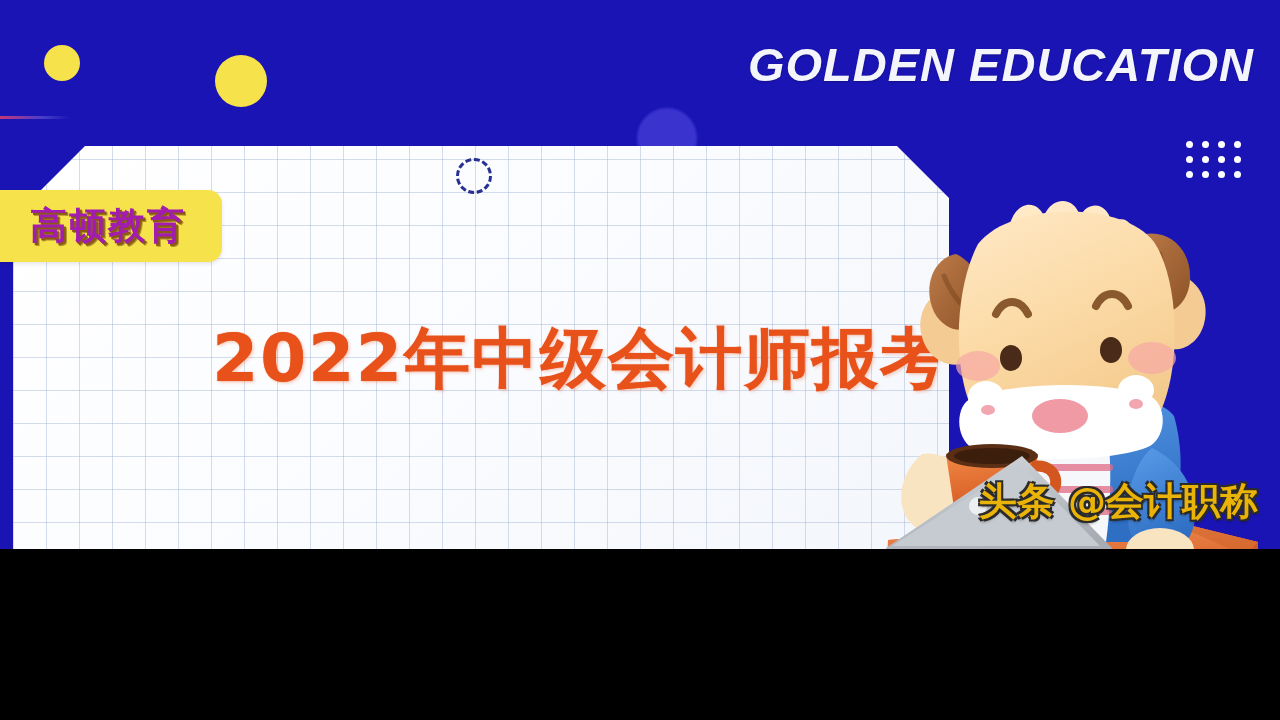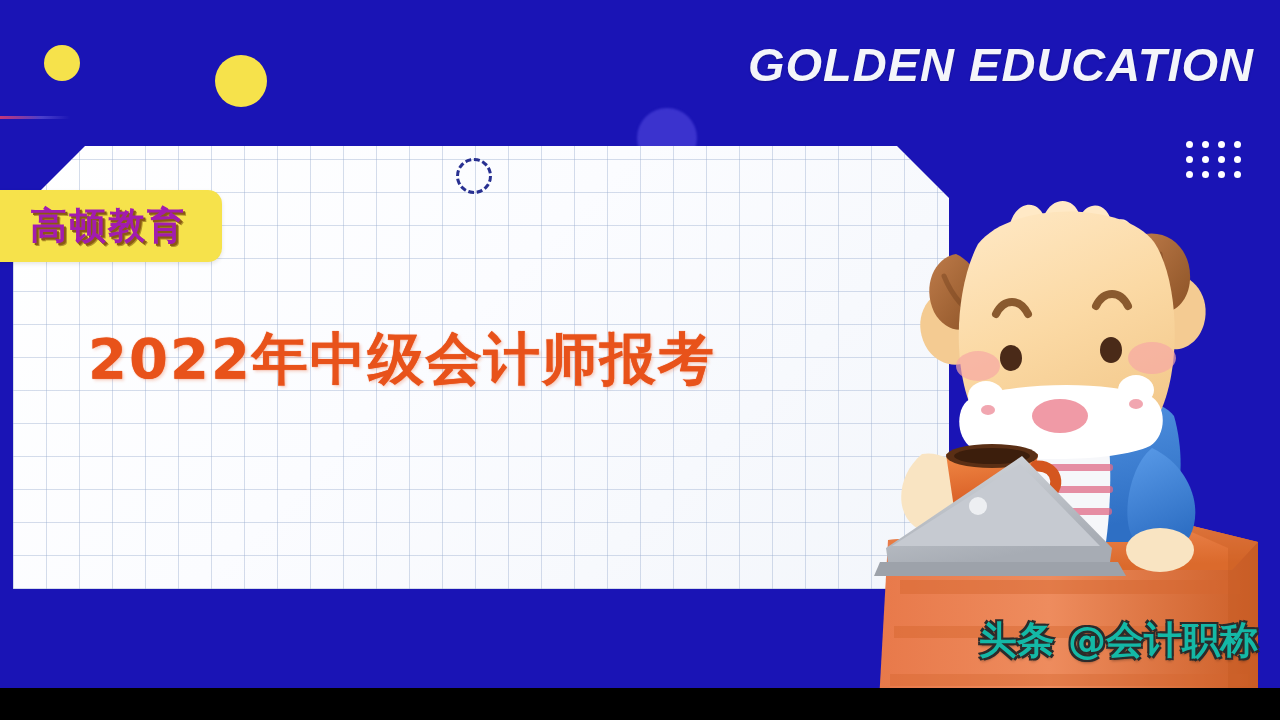--- a/index.html
+++ b/index.html
@@ -1,17 +1,17 @@
 <!DOCTYPE html>
 <html><head>
 <meta charset="utf-8">
 <style>
   html,body{margin:0;padding:0;background:#000;}
   #stage{
-    position:relative;width:1280px;height:688px;overflow:hidden;
+    position:relative;width:1280px;height:549px;overflow:hidden;
     background:#1A14B5;
     font-family:"Liberation Sans","DejaVu Sans",sans-serif;
   }
 
   
   .dot-yellow{position:absolute;border-radius:50%;background:#F6E24B;}
   #dot-y-1{left:44px;top:45px;width:36px;height:36px;}
   #dot-y-2{left:215px;top:55px;width:52px;height:52px;}
 
   #dot-blue-soft{
@@ -58,44 +58,45 @@
     font-family:"DejaVu Sans","Liberation Sans",sans-serif;
     font-size:37px;font-weight:bold;color:#a21caf;letter-spacing:2px;
     text-shadow:2px 2px 0 #8B5A12, 3px 3px 0 rgba(120,78,16,.55);
     padding-left:12px;
   }
 
   
   #headline{position:absolute;left:88px;top:300px;width:860px;}
   .hl{
     font-family:"DejaVu Sans","Liberation Sans",sans-serif;
-    font-size:56px;font-weight:bold;color:#E8521A;
+    font-size:66px;font-weight:bold;color:#E8521A;
     letter-spacing:2px;line-height:118px;white-space:nowrap;
     text-shadow:0 0 1px #E8521A, 2px 2px 3px rgba(232,82,26,.22);
+    text-align:right;
   }
   #hl-line-2{padding-left:122px;}
 
   
   #header-title{
     position:absolute;right:26px;top:37px;
     font-family:"Liberation Sans","DejaVu Sans",sans-serif;
     font-size:47px;font-weight:bold;font-style:italic;color:#F4F5FA;
     letter-spacing:1px;white-space:nowrap;
     text-shadow:0 1px 2px rgba(0,0,0,.25);
   }
 
   
   #mascot{position:absolute;left:860px;top:118px;width:420px;height:602px;}
   #mascot svg{display:block;width:100%;height:100%;}
 
   
   #watermark{
     position:absolute;right:22px;bottom:22px;
     font-family:"DejaVu Sans","Liberation Sans",sans-serif;
-    font-size:38px;font-weight:bold;color:#14b8a6;white-space:nowrap;
+    font-size:38px;font-weight:bold;color:#eab308;white-space:nowrap;
     text-shadow:
       -2px -2px 0 #2b2b2b, 2px -2px 0 #2b2b2b,
       -2px  2px 0 #2b2b2b, 2px  2px 0 #2b2b2b,
        0    3px 3px rgba(0,0,0,.35);
   }
 </style>
 </head>
 <body>
 
 <div id="stage">

